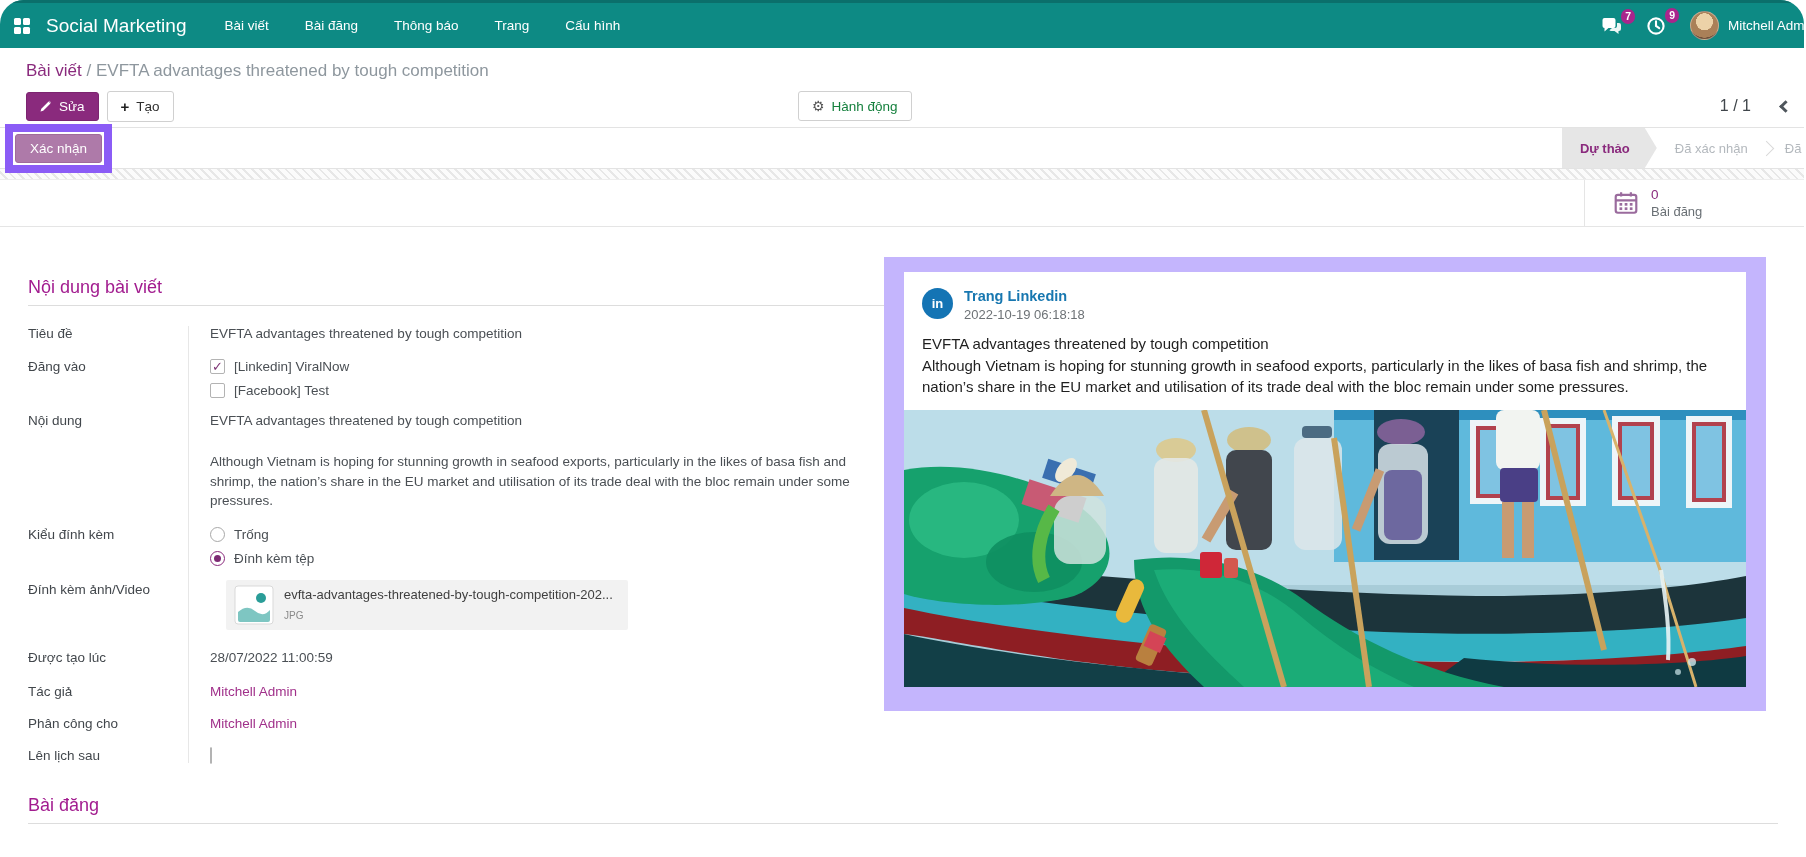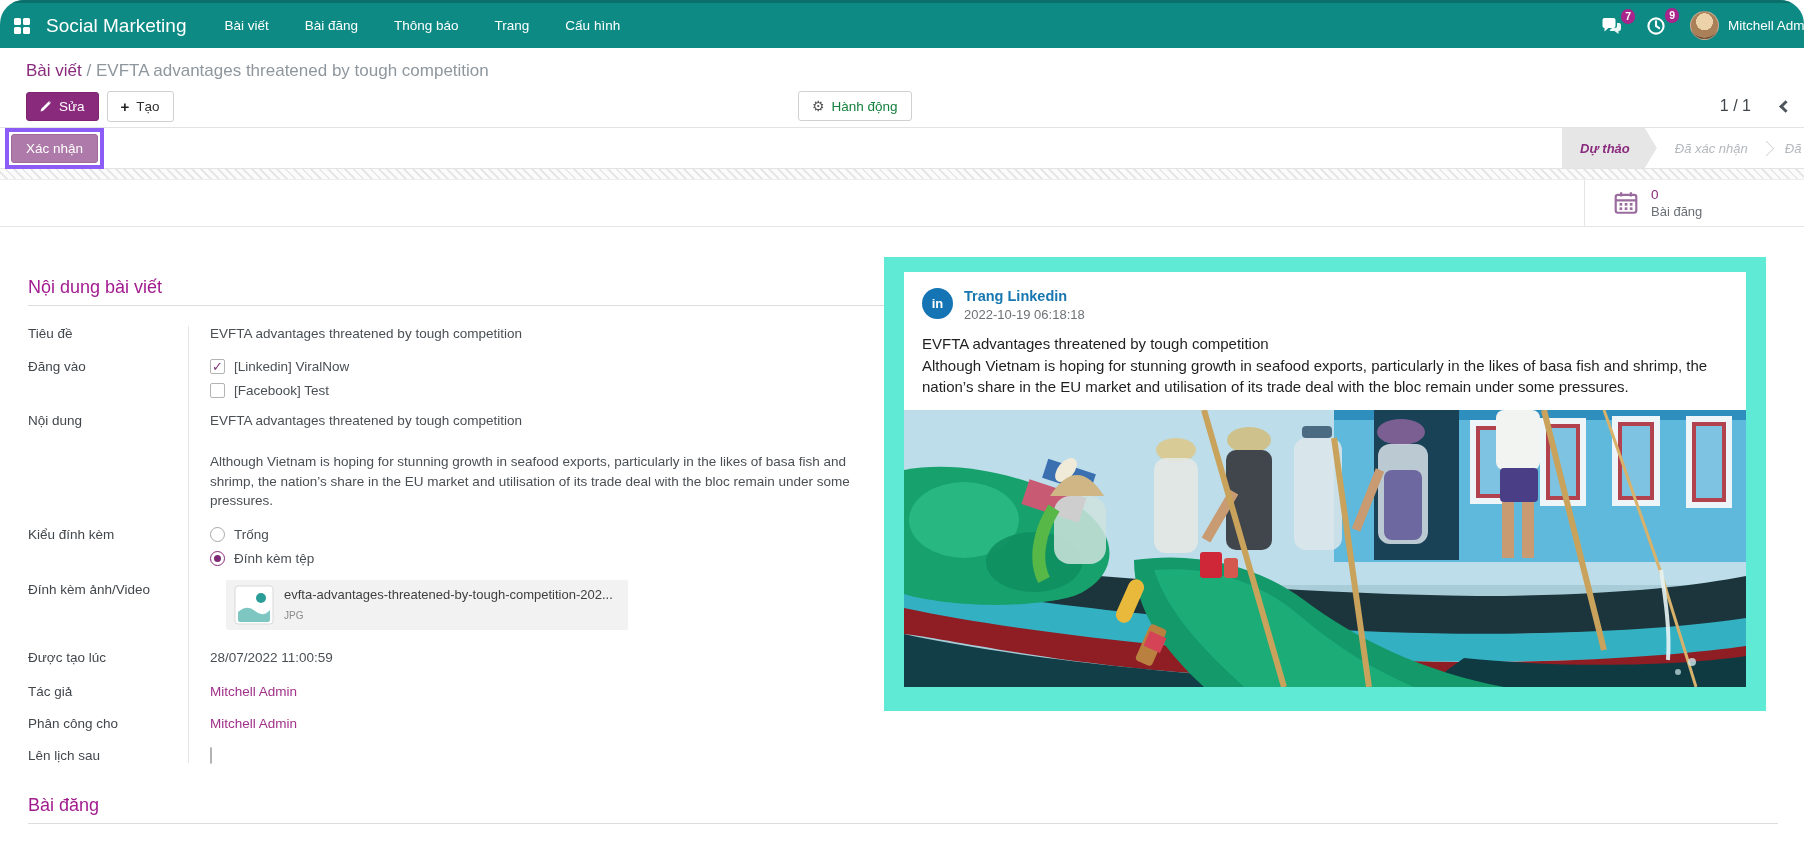--- a/index.html
+++ b/index.html
@@ -38,26 +38,26 @@
   .gear-glyph::before { content:"⚙"; font-size:14px; color:#555; }
   .plus-glyph::before { content:"+"; font-weight:bold; font-size:15px; color:#1f1f1f; }
   .pager { position:absolute; right:14px; top:0; height:100%; display:flex; align-items:center;
            gap:30px; font-size:16px; color:#40464b; }
   .chev-left { width:9px; height:9px; border-left:3px solid #4f565c; border-bottom:3px solid #4f565c;
                transform:rotate(45deg); cursor:pointer; }
 
   
   .statusbar { border-top:1px solid #e3e3e3; border-bottom:1px solid #e3e3e3; height:42px;
                display:flex; align-items:center; justify-content:space-between; padding-left:5px; }
-  .confirm-box { border:4px solid #8b5cf6; padding:2px; background:#fff; }
+  .confirm-box { border:8px solid #8b5cf6; padding:2px; background:#fff; }
   .btn-confirm { background:#ae7aa9; color:#fff; font-size:13.5px; padding:6px 14px;
                  border-radius:3px; border:1px solid #a06b9b; cursor:pointer; }
   .stages { display:flex; align-items:center; height:100%; margin-right:-40px; }
   .stage { font-size:13px; color:#b3b8bd; padding:0 18px; height:100%;
-           display:flex; align-items:center; cursor:pointer; white-space:nowrap;font-style:italic; }
+           display:flex; align-items:center; cursor:pointer; white-space:nowrap; }
   .stage.active { background:#e6e6e6; color:#8a2a7d; font-weight:bold; padding-right:27px;
                   clip-path:polygon(0 0, calc(100% - 12px) 0, 100% 50%, calc(100% - 12px) 100%, 0 100%); }
   .stage-chev { width:11px; height:11px; border-top:1px solid #d9d9d9; border-right:1px solid #d9d9d9;
                 transform:rotate(45deg); margin:0 -5px; flex:none; }
 
   .stripes { height:11px; border-bottom:1px solid #ededed;
              background:repeating-linear-gradient(45deg,#fbfbfb 0 4px,#e7e7e7 4px 6px); }
 
   
   .buttonbox-row { height:47px; border-bottom:1px solid #e5e5e5; position:relative; background:#fff; }
@@ -91,21 +91,21 @@
   .content-body { max-width:672px; line-height:19.5px; }
   .attach-card { width:402px; height:50px; background:#f2f2f2; border-radius:2px; display:flex;
                  align-items:center; gap:10px; padding:5px 8px; cursor:pointer; }
   .attach-name { font-size:13px; color:#3f3f3f; white-space:nowrap; overflow:hidden; }
   .attach-ext { font-size:10px; color:#8a8a8a; margin-top:2px; }
   .link { color:#a0308a; cursor:pointer; }
   .section-title2 { margin-top:30px; }
   hr.sep2 { border:none; border-top:1px solid #ddd; margin:7px 0 0; }
 
   
-  .right-panel { position:absolute; left:884px; top:30px; width:882px; background:#5eead4; padding:15px 20px 24px; }
+  .right-panel { position:absolute; left:884px; top:30px; width:882px; background:#c4b5fd; padding:15px 20px 24px; }
   .preview-card { background:#fff; padding:16px 0 0; }
   .card-head { display:flex; gap:11px; padding:0 18px; align-items:flex-start; }
   .li-avatar { width:31px; height:31px; border-radius:50%; background:#1474b4; color:#fff; flex:none;
                display:flex; align-items:center; justify-content:center; font-weight:bold; font-size:13px; }
   .li-logo::before { content:"in"; }
   .acct-name { color:#1777b0; font-weight:bold; font-size:14.5px; }
   .acct-time { color:#6d7276; font-size:13px; margin-top:3px; }
   .card-text { padding:0 18px; margin-top:11px; font-size:15px; color:#1f1f1f; line-height:21.5px; }
   .post-photo { display:block; width:100%; height:277px; margin-top:12px; }
 </style>

